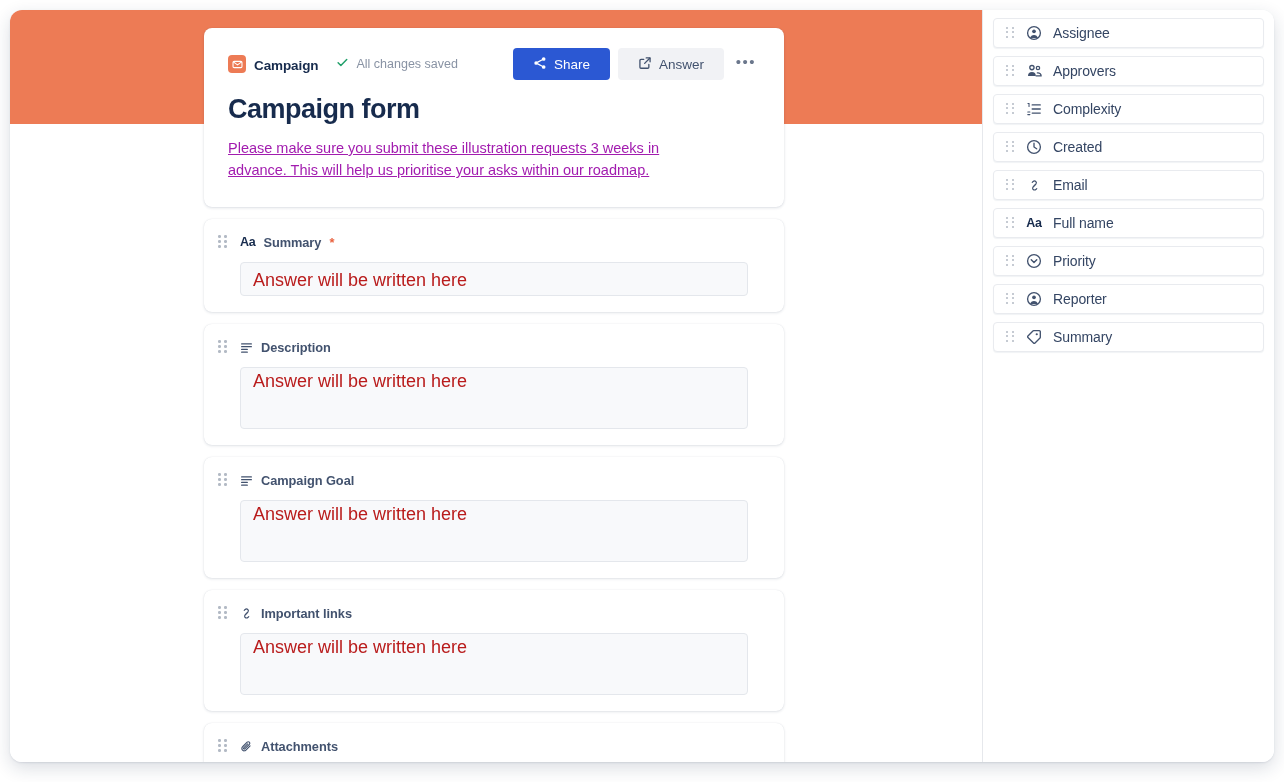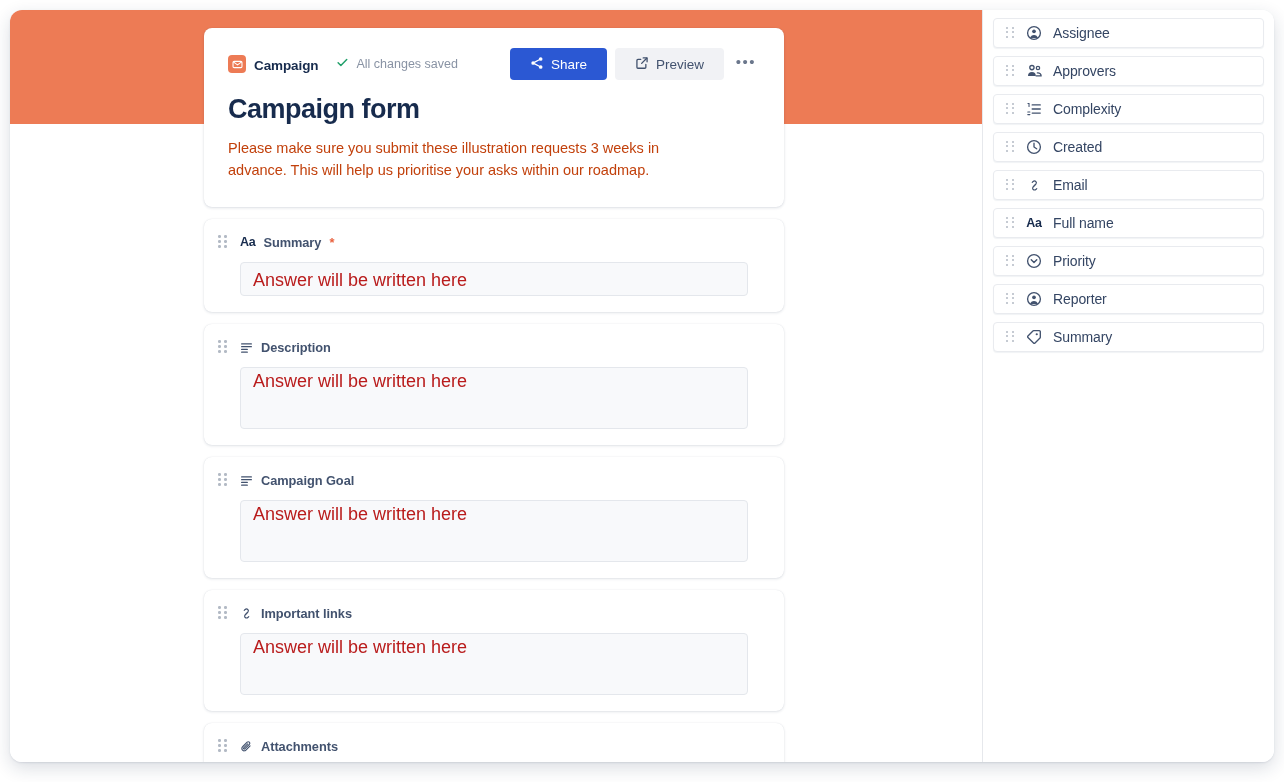--- a/index.html
+++ b/index.html
@@ -94,21 +94,21 @@
     padding-bottom: 6px;
   }
   .form-title {
     margin-top: 14px;
     font-size: 27px; font-weight: bold;
     color: #172B4D; letter-spacing: -0.5px;
   }
   .form-desc {
     margin-top: 12px;
     font-size: 14.5px; line-height: 1.52;
-    color: #c2410c; max-width: 480px;
+    color: #a21caf; max-width: 480px; text-decoration: underline;
   }
 
   
   .field-card {
     position: relative;
     margin-top: 12px;
     background: #ffffff;
     border-radius: 8px;
     box-shadow: 0 1px 3px rgba(23,43,77,0.13), 0 0 1px rgba(23,43,77,0.12);
     padding: 14px 36px 16px 36px;
@@ -245,21 +245,21 @@
             </button>
 
             <button class="btn btn-preview">
               <span>
                 <svg width="14" height="14" viewBox="0 0 16 16" fill="none">
                   <path d="M9.4 2.2h4.4v4.4" stroke="#42526E" stroke-width="1.5" stroke-linecap="round" stroke-linejoin="round"></path>
                   <path d="M13.4 2.6L7.6 8.4" stroke="#42526E" stroke-width="1.5" stroke-linecap="round"></path>
                   <path d="M12.4 9.6v3.2a1.2 1.2 0 01-1.2 1.2H3.4a1.2 1.2 0 01-1.2-1.2V5a1.2 1.2 0 011.2-1.2h3.2" stroke="#42526E" stroke-width="1.5" stroke-linecap="round" stroke-linejoin="round"></path>
                 </svg>
               </span>
-              <span>Preview</span>
+              <span>Answer</span>
             </button>
 
             <div class="btn-more">•••</div>
           </div>
         </div>
 
         <div class="form-title">Campaign form</div>
         <div class="form-desc">Please make sure you submit these illustration requests 3 weeks in advance. This will help us prioritise your asks within our roadmap.</div>
       </div>
 

